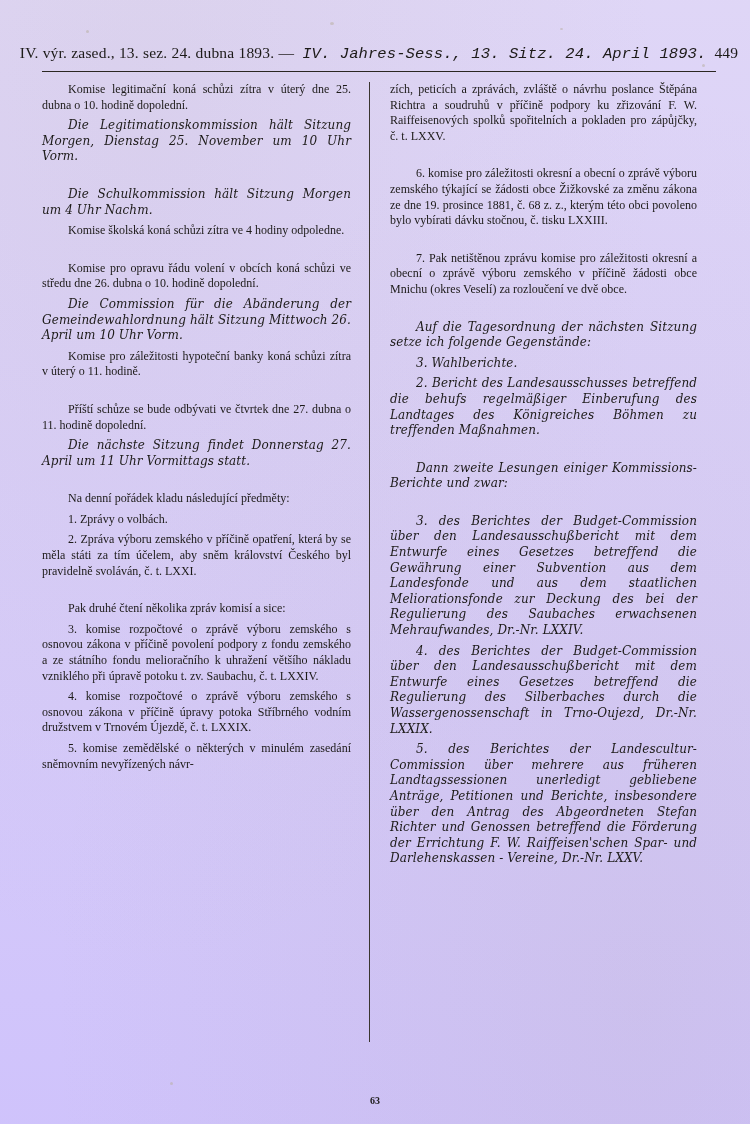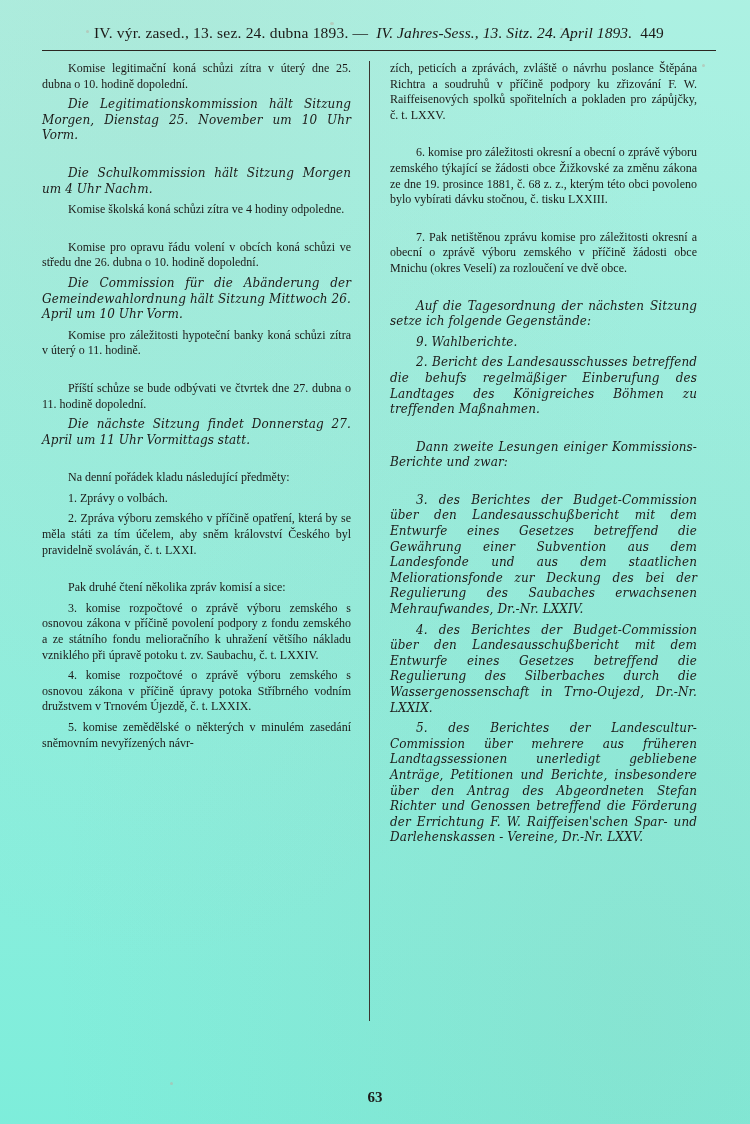--- a/index.html
+++ b/index.html
@@ -11,23 +11,23 @@
     height: 1124px;
     background: #ffffff;
     font-family: "Liberation Serif", serif;
     color: #1c1a18;
     overflow: hidden;
   }
   .page {
     position: relative;
     width: 750px;
     height: 1124px;
-    background: #5eead4;
+    background: #c4b5fd;
     box-sizing: border-box;
-    padding: 24px 34px 20px 42px;
+    padding: 44px 34px 20px 42px;
   }
   
   .page::before {
     content: "";
     position: absolute;
     inset: 0;
     background:
       radial-gradient(ellipse at 20% 10%, rgba(180,170,150,0.10), rgba(255,255,255,0) 60%),
       radial-gradient(ellipse at 85% 90%, rgba(170,160,140,0.12), rgba(255,255,255,0) 65%),
       linear-gradient(180deg, rgba(250,247,240,0.5), rgba(252,250,245,0.2));
@@ -46,21 +46,21 @@
     display: flex;
     align-items: baseline;
     justify-content: center;
     gap: 8px;
     font-size: 15.5px;
     letter-spacing: .2px;
     white-space: nowrap;
     padding-bottom: 6px;
   }
   .header .cz { font-family: "Liberation Serif", serif; }
-  .header .de { font-family: Liberation Serif, serif; font-style: italic; }
+  .header .de { font-family: Liberation Mono, monospace; font-style: italic; }
   .header .pg-left,
   .header .pg-right { font-family: "Liberation Serif", serif; }
   .rule {
     position: relative;
     border: 0;
     border-top: 1.6px solid #2b2722;
     margin: 2px 0 10px 0;
   }
 
   .columns {
@@ -95,21 +95,21 @@
     font-style: italic;
     letter-spacing: .1px;
   }
 
   .pagenum {
     position: absolute;
     bottom: 18px;
     left: 0;
     right: 0;
     text-align: center;
-    font-size: 15px;
+    font-size: 10px;
     font-family: "Liberation Serif", serif;
     font-weight: bold;
   }
 </style>
 </head>
 <body>
 
 <div class="page">
 
   <div class="speck" style="left:86px; top:30px; width:3px; height:3px;"></div>
@@ -143,21 +143,21 @@
         <p class="cz ind">3. komise rozpočtové o zprávě výboru zemského s osnovou zákona v příčině povolení podpory z fondu zemského a ze státního fondu melioračního k uhražení většího nákladu vzniklého při úpravě potoku t. zv. Saubachu, č. t. LXXIV.</p>
         <p class="cz ind">4. komise rozpočtové o zprávě výboru zemského s osnovou zákona v příčině úpravy potoka Stříbrného vodním družstvem v Trnovém Újezdě, č. t. LXXIX.</p>
         <p class="cz ind">5. komise zemědělské o některých v minulém zasedání sněmovním nevyřízených návr-</p>
       </div>
     <div class="divider"></div>
     <div class="col right" id="col-right">
         <p class="cz">zích, peticích a zprávách, zvláště o návrhu poslance Štěpána Richtra a soudruhů v příčině podpory ku zřizování F. W. Raiffeisenových spolků spořitelních a pokladen pro zápůjčky, č. t. LXXV.</p>
         <p class="cz ind gap">6. komise pro záležitosti okresní a obecní o zprávě výboru zemského týkající se žádosti obce Žižkovské za změnu zákona ze dne 19. prosince 1881, č. 68 z. z., kterým této obci povoleno bylo vybírati dávku stočnou, č. tisku LXXIII.</p>
         <p class="cz ind gap">7. Pak netištěnou zprávu komise pro záležitosti okresní a obecní o zprávě výboru zemského v příčině žádosti obce Mnichu (okres Veselí) za rozloučení ve dvě obce.</p>
         <p class="de ind gap">Auf die Tagesordnung der nächsten Sitzung setze ich folgende Gegenstände:</p>
-        <p class="de ind">9. Wahlberichte.</p>
+        <p class="de ind">3. Wahlberichte.</p>
         <p class="de ind">2. Bericht des Landesausschusses betreffend die behufs regelmäßiger Einberufung des Landtages des Königreiches Böhmen zu treffenden Maßnahmen.</p>
         <p class="de ind gap">Dann zweite Lesungen einiger Kommissions-Berichte und zwar:</p>
         <p class="de ind gap">3. des Berichtes der Budget-Commission über den Landesausschußbericht mit dem Entwurfe eines Gesetzes betreffend die Gewährung einer Subvention aus dem Landesfonde und aus dem staatlichen Meliorationsfonde zur Deckung des bei der Regulierung des Saubaches erwachsenen Mehraufwandes, Dr.-Nr. LXXIV.</p>
         <p class="de ind">4. des Berichtes der Budget-Commission über den Landesausschußbericht mit dem Entwurfe eines Gesetzes betreffend die Regulierung des Silberbaches durch die Wassergenossenschaft in Trno-Oujezd, Dr.-Nr. LXXIX.</p>
         <p class="de ind">5. des Berichtes der Landescultur-Commission über mehrere aus früheren Landtagssessionen unerledigt gebliebene Anträge, Petitionen und Berichte, insbesondere über den Antrag des Abgeordneten Stefan Richter und Genossen betreffend die Förderung der Errichtung F. W. Raiffeisen'schen Spar- und Darlehenskassen - Vereine, Dr.-Nr. LXXV.</p>
       </div>
   </div>
 
   <div class="pagenum">63</div>
 </div>

